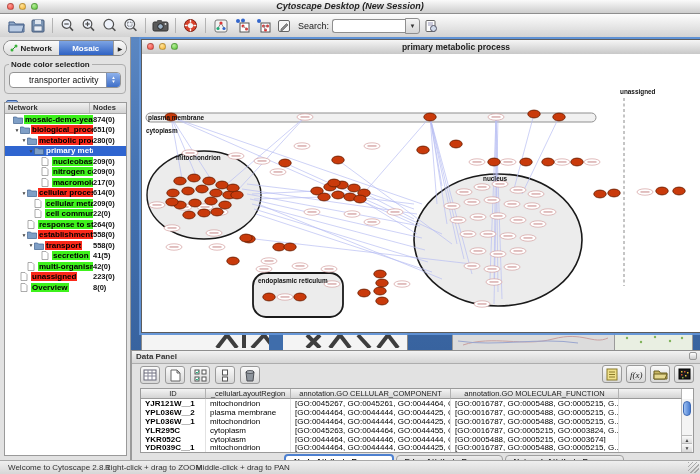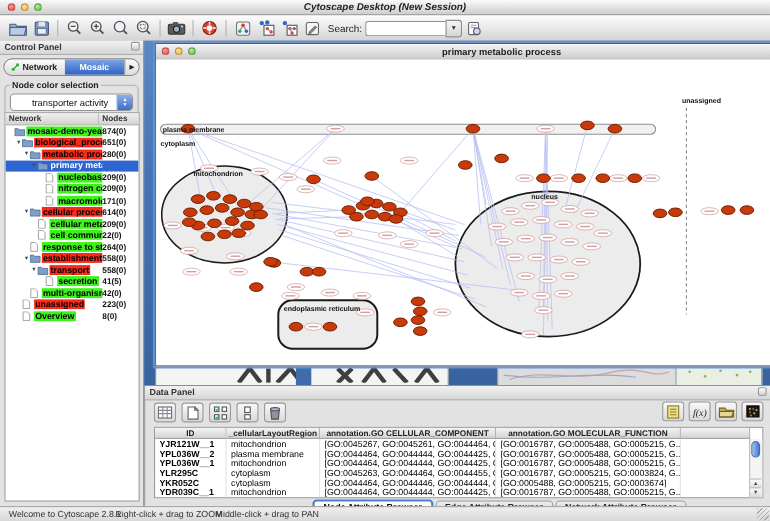--- a/index.html
+++ b/index.html
@@ -83,21 +83,21 @@
   
   .dpanel{position:absolute;left:131px;top:350px;right:0;height:111px;background:#e2e2e2;
     border-top:1px solid #8e8e8e;border-left:1px solid #9a9a9a;box-sizing:border-box;}
   .dtoolbar{position:absolute;left:8px;top:14px;right:6px;height:20px;display:flex;align-items:center;gap:5px;}
   .dbtn{width:20px;height:18px;border:1px solid #9a9a9a;border-radius:3px;background:linear-gradient(#fafafa,#d8d8d8);
     display:flex;align-items:center;justify-content:center;box-sizing:border-box;}
   .dright{position:absolute;right:0;top:0;display:flex;gap:4px;padding-left:12px;}
   .dtable{position:absolute;left:8px;top:37px;width:554px;height:65px;background:#fff;border:1px solid #9a9a9a;box-sizing:border-box;}
   .dhr{display:flex;height:10px;}
   .dhc{background:linear-gradient(#f4f4f4,#d4d4d4);border-right:1px solid #b2b2b2;border-bottom:1px solid #9a9a9a;
-    font-size:7.5px;font-weight:bold;color:#222;text-align:center;overflow:hidden;white-space:nowrap;box-sizing:border-box;}
+    font-size:7.5px;font-weight:normal;color:#222;text-align:center;overflow:hidden;white-space:nowrap;box-sizing:border-box;}
   .drow{display:flex;height:8.9px;}
   .dc{border-right:1px solid #e2e2e2;font-size:8px;color:#000;padding-left:4px;overflow:hidden;white-space:nowrap;box-sizing:border-box;}
   .dc.id{font-weight:bold;}
   .dscroll{position:absolute;right:0;top:10px;bottom:0;width:11px;border-left:1px solid #bbb;background:#f4f4f4;}
   .dthumb{position:absolute;left:1px;top:2px;width:8px;height:15px;border-radius:4px;
     background:linear-gradient(90deg,#9dc0f2,#477bd0);border:1px solid #3d69b4;box-sizing:border-box;}
   .darr{position:absolute;left:0;width:10px;height:8px;border-top:1px solid #bbb;background:linear-gradient(#fafafa,#d8d8d8);
     font-size:5px;color:#444;text-align:center;line-height:8px;}
   .dtabs{position:absolute;left:150px;top:103px;display:flex;align-items:center;}
   .dtab{padding:1px 8px;font-size:8px;font-weight:bold;color:#222;background:linear-gradient(#ededed,#cecece);
@@ -237,24 +237,20 @@
       <svg width="14" height="14" viewBox="0 0 14 14">
           <rect x="2" y="1.5" width="9" height="11" rx="1" fill="#fcfcfc" stroke="#666"></rect>
           <line x1="4" y1="4" x2="9" y2="4" stroke="#99b"></line>
           <line x1="4" y1="6" x2="9" y2="6" stroke="#99b"></line>
           <circle cx="9.5" cy="9.5" r="3" fill="#cfd9ea" stroke="#556"></circle>
         </svg>
     </div>
   </div>
 
   <div class="cpanel">
-    <div class="phead">
-      <span>Control Panel</span>
-      <span class="floatico"></span>
-    </div>
     <div class="cptabs">
       <div class="cptab">
         <svg width="8" height="8" viewBox="0 0 8 8">
             <line x1="2" y1="6" x2="6" y2="2" stroke="#2a8a2a"></line>
             <circle cx="2" cy="6" r="1.5" fill="#37b337"></circle>
             <circle cx="6" cy="2" r="1.5" fill="#37b337"></circle>
           </svg>
         <span>Network</span>
       </div>
       <div class="cptab sel">
@@ -343,21 +339,21 @@
             <span class="tnodes">209(0)</span>
           </div>
           <div class="trow" style="padding-left: 30px;">
             <span class="tri"></span>
             <span class="ticon">
               <svg width="8" height="9" viewBox="0 0 8 9">
                 <path d="M1 .5 h4 l2 2 v6 H1 Z" fill="#fff" stroke="#888" stroke-width=".7"></path>
               </svg>
             </span>
             <span class="lblchip chip-green" style="max-width:39px">macromolecule</span>
-            <span class="tnodes">171(0)</span>
+            <span class="tnodes">217(0)</span>
           </div>
           <div class="trow" style="padding-left: 16px;">
             <span class="tri">▼</span>
             <span class="ticon">
               <svg width="10" height="9" viewBox="0 0 10 9">
                 <path d="M.5 2 h3 l1 1 h5 v5.5 H.5 Z" fill="#7f9fc6" stroke="#41618f" stroke-width=".7"></path>
               </svg>
             </span>
             <span class="lblchip chip-red" style="max-width:53px">cellular process</span>
             <span class="tnodes">614(0)</span>

